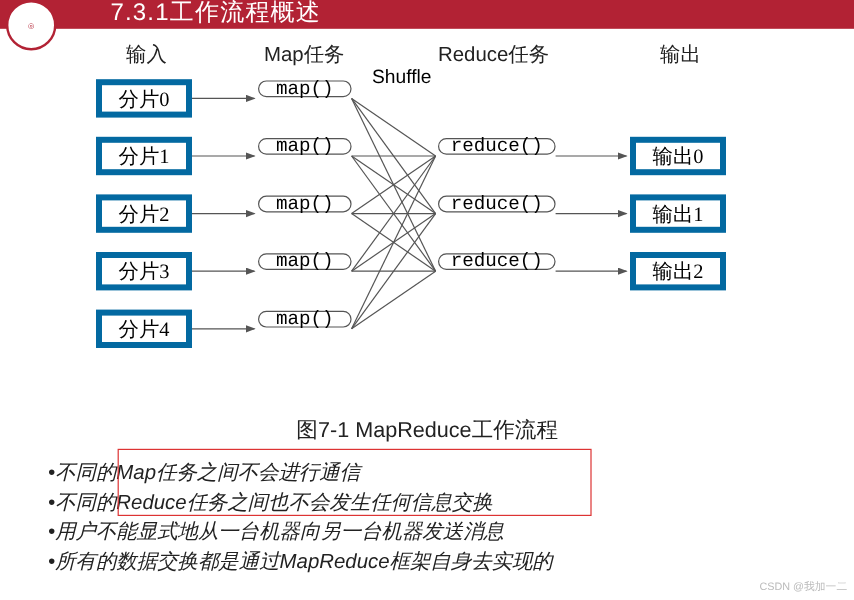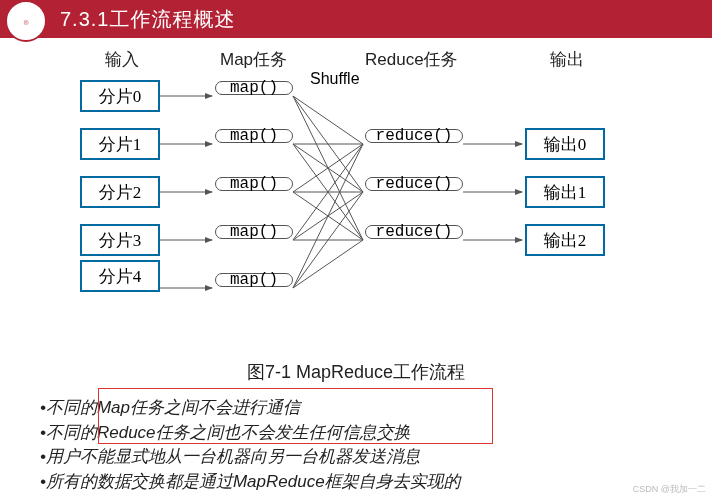--- a/index.html
+++ b/index.html
@@ -8,24 +8,24 @@
     width: 712px;
     height: 500px;
     font-family: "Microsoft YaHei", "SimSun", Arial, sans-serif;
     background: #fff;
     position: relative;
     overflow: hidden;
   }
   .header {
     background: #b22234;
     color: #fff;
-    height: 38px;
+    height: 24px;
     display: flex;
-    align-items: center;
-    padding-left: 60px;
+    align-items: flex-end;
+    padding-left: 92px;
     font-size: 20px;
     letter-spacing: 1px;
   }
   .seal {
     position: absolute;
     left: 5px; top: 0px;
     width: 42px; height: 42px;
     border-radius: 50%;
     border: 2px solid #b22234;
     background: #fff;
@@ -36,21 +36,21 @@
     position: relative;
     margin: 10px 60px 0 60px;
     height: 300px;
     text-decoration: underline;
   }
   .col-heads { position:absolute; top:0; left:0; right:0; }
   .col-head { position:absolute; top:0; font-size:17px; color:#222; }
   .shuffle-label { position:absolute; font-size:16px; color:#000; }
   .box {
     position: absolute;
-    border: 2px solid #0369a1;
+    border: 5px solid #0369a1;
     background: #fff;
     font-size: 17px;
     display: flex;
     align-items: center;
     justify-content: center;
     height: 32px;
     width: 80px;
     font-family: "SimSun", serif;
   }
   .oval {
@@ -114,21 +114,21 @@
     <div class="col-head" style="left:160px">Map任务</div>
     <div class="col-head" style="left:305px">Reduce任务</div>
     <div class="col-head" style="left:490px">输出</div>
   </div>
   <div class="shuffle-label" style="left:250px; top:22px">Shuffle</div>
 
   <div class="box" style="left:20px; top:32px">分片0</div>
   <div class="box" style="left:20px; top:80px">分片1</div>
   <div class="box" style="left:20px; top:128px">分片2</div>
   <div class="box" style="left:20px; top:176px">分片3</div>
-  <div class="box" style="left:20px; top:212px">分片4</div>
+  <div class="box" style="left:20px; top:224px">分片4</div>
 
   <div class="oval map" style="left:155px; top:33px">map()</div>
   <div class="oval map" style="left:155px; top:81px">map()</div>
   <div class="oval map" style="left:155px; top:129px">map()</div>
   <div class="oval map" style="left:155px; top:177px">map()</div>
   <div class="oval map" style="left:155px; top:225px">map()</div>
 
   <div class="oval red" style="left:305px; top:81px">reduce()</div>
   <div class="oval red" style="left:305px; top:129px">reduce()</div>
   <div class="oval red" style="left:305px; top:177px">reduce()</div>

